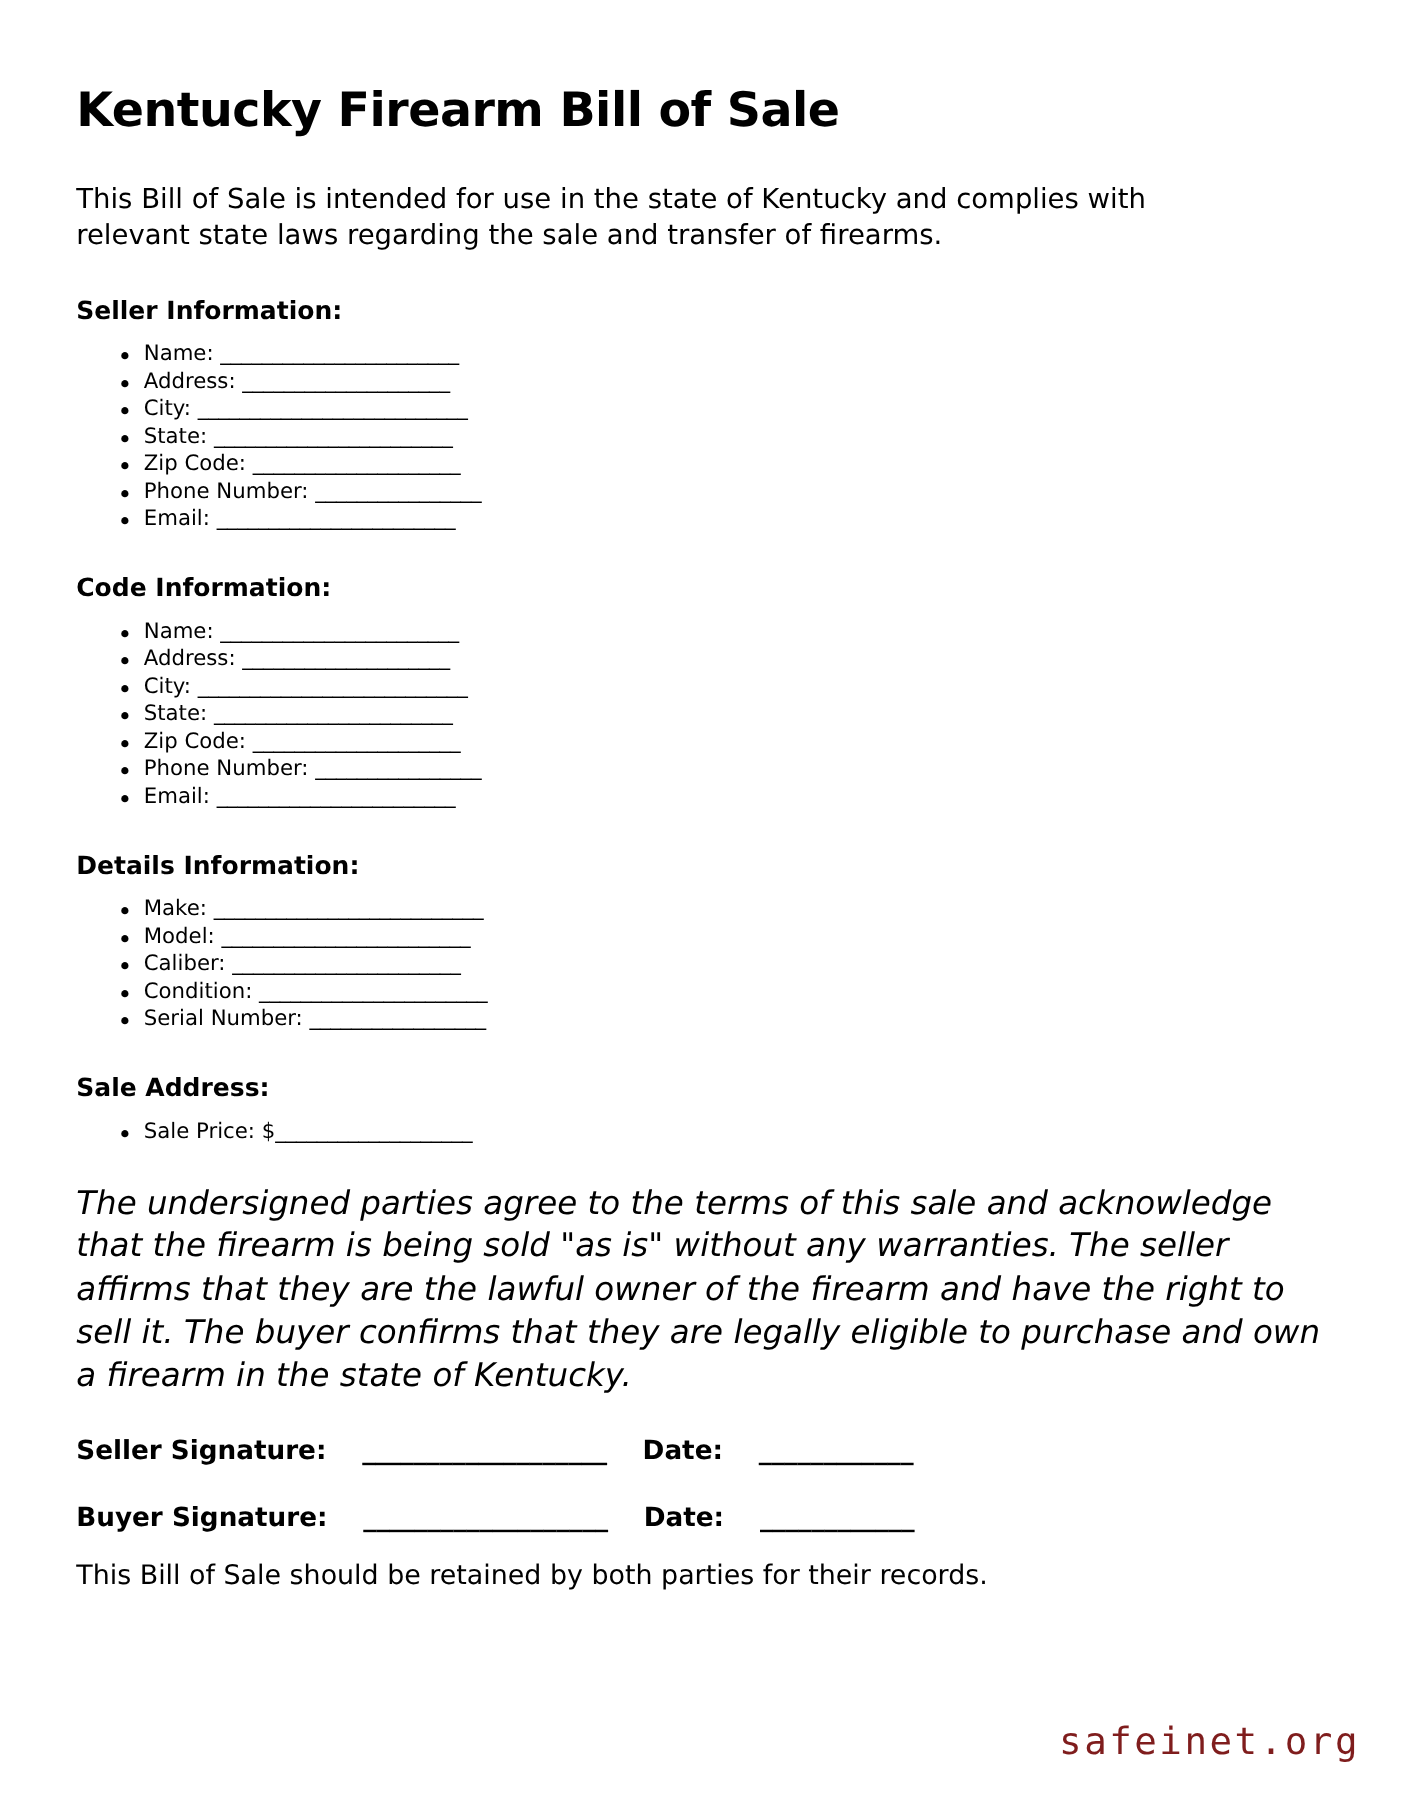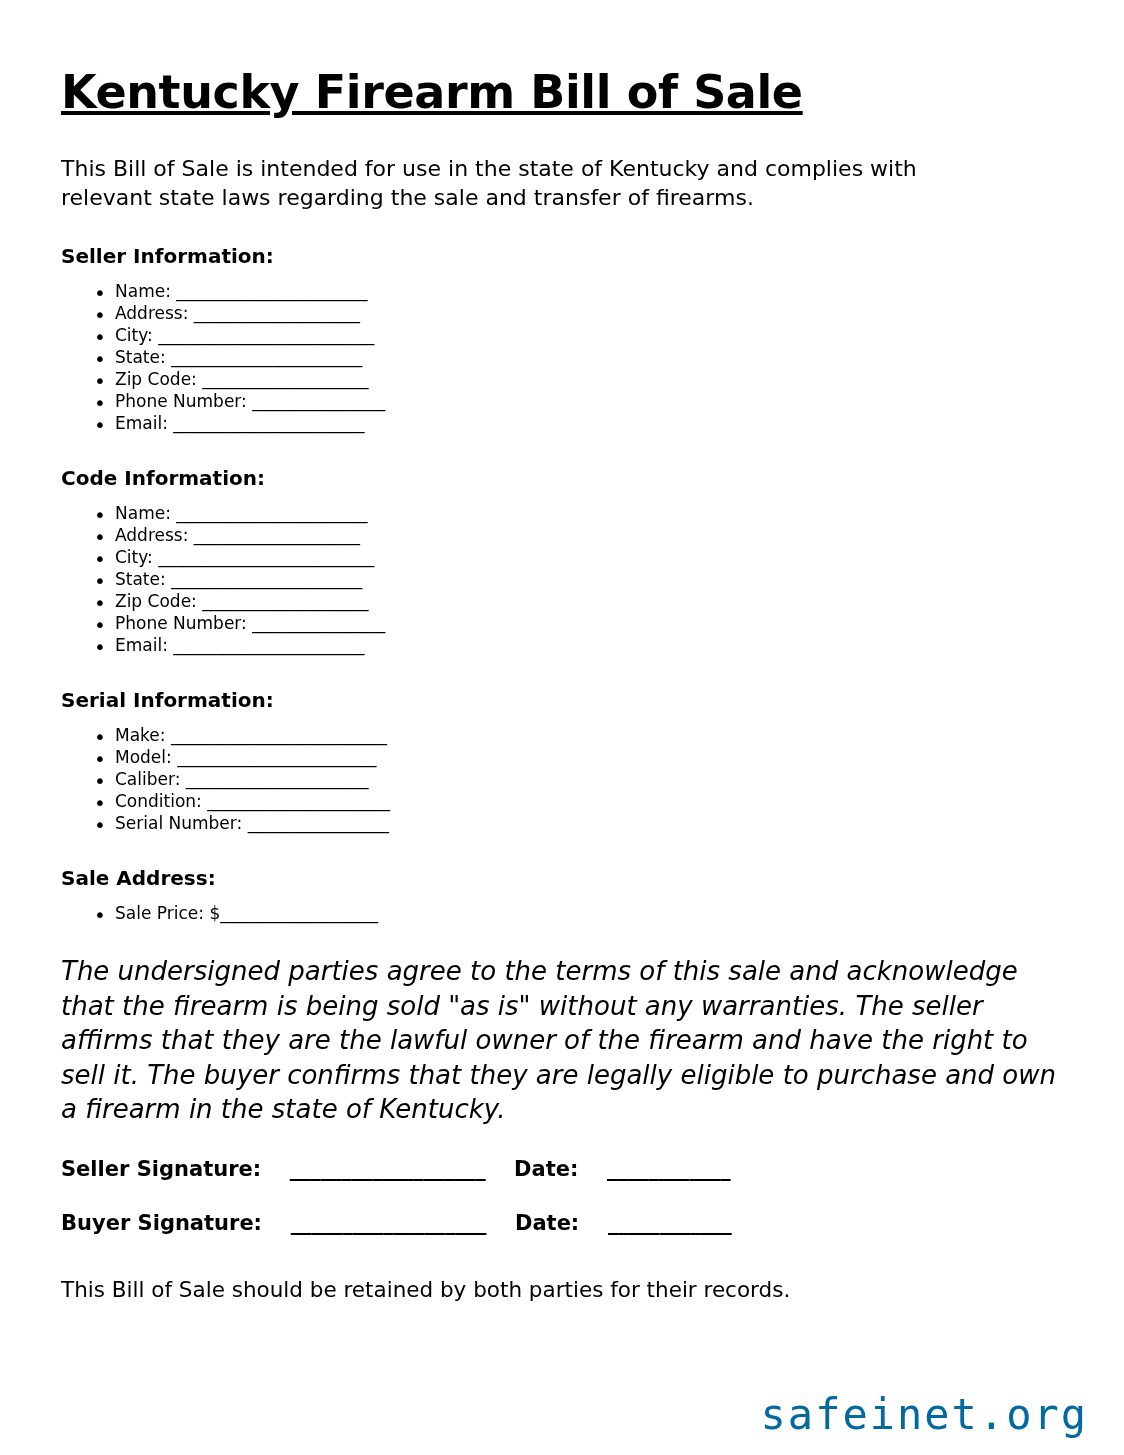--- a/index.html
+++ b/index.html
@@ -18,27 +18,26 @@
   }
   .page {
     position: absolute;
     left: 0; top: 0;
     width: 1124px;
     height: 1455px;
     box-sizing: border-box;
     padding: 62px 61px 0 61px;
   }
   .doc-title {
-    font-size: 46px;
+    font-size: 38px;
     font-weight: bold;
     letter-spacing: -0.4px;
     line-height: 1.08;
     margin: 0 0 0 0;
     padding-top: 6px;
-    text-decoration: underline;
   }
   .intro {
     font-size: 22px;
     line-height: 1.33;
     margin-top: 36px;
     max-width: 952px;
   }
   .section-heading {
     font-size: 20px;
     font-weight: bold;
@@ -76,30 +75,30 @@
   .sig-row {
     font-size: 21px;
     font-weight: bold;
     margin-top: 30px;
     white-space: nowrap;
   }
   .sig-row .gap { display: inline-block; width: 14px; }
   .closing {
     font-size: 21.5px;
     line-height: 1.33;
-    margin-top: 41px;
+    margin-top: 21px;
   }
   .watermark {
     position: absolute;
     right: 36px;
-    bottom: 16px;
+    bottom: 44px;
     font-family: "DejaVu Sans Mono", monospace;
-    font-size: 42px;
+    font-size: 30px;
     letter-spacing: 2px;
-    color: #0369a1;
+    color: #7f1d1d;
     white-space: nowrap;
   }
 </style>
 </head>
 <body>
 
 <div class="page">
 
   <h1 class="doc-title">Kentucky Firearm Bill of Sale</h1>
 
@@ -120,21 +119,21 @@
   <ul class="field-list">
     <li><span>Name:</span> <span class="blank">_______________________</span></li>
     <li><span>Address:</span> <span class="blank">____________________</span></li>
     <li><span>City:</span> <span class="blank">__________________________</span></li>
     <li><span>State:</span> <span class="blank">_______________________</span></li>
     <li><span>Zip Code:</span> <span class="blank">____________________</span></li>
     <li><span>Phone Number:</span> <span class="blank">________________</span></li>
     <li><span>Email:</span> <span class="blank">_______________________</span></li>
   </ul>
 
-  <h2 class="section-heading">Serial Information:</h2>
+  <h2 class="section-heading">Details Information:</h2>
   <ul class="field-list">
     <li><span>Make:</span> <span class="blank">__________________________</span></li>
     <li><span>Model:</span> <span class="blank">________________________</span></li>
     <li><span>Caliber:</span> <span class="blank">______________________</span></li>
     <li><span>Condition:</span> <span class="blank">______________________</span></li>
     <li><span>Serial Number:</span> <span class="blank">_________________</span></li>
   </ul>
 
   <h2 class="section-heading">Sale Address:</h2>
   <ul class="field-list">

